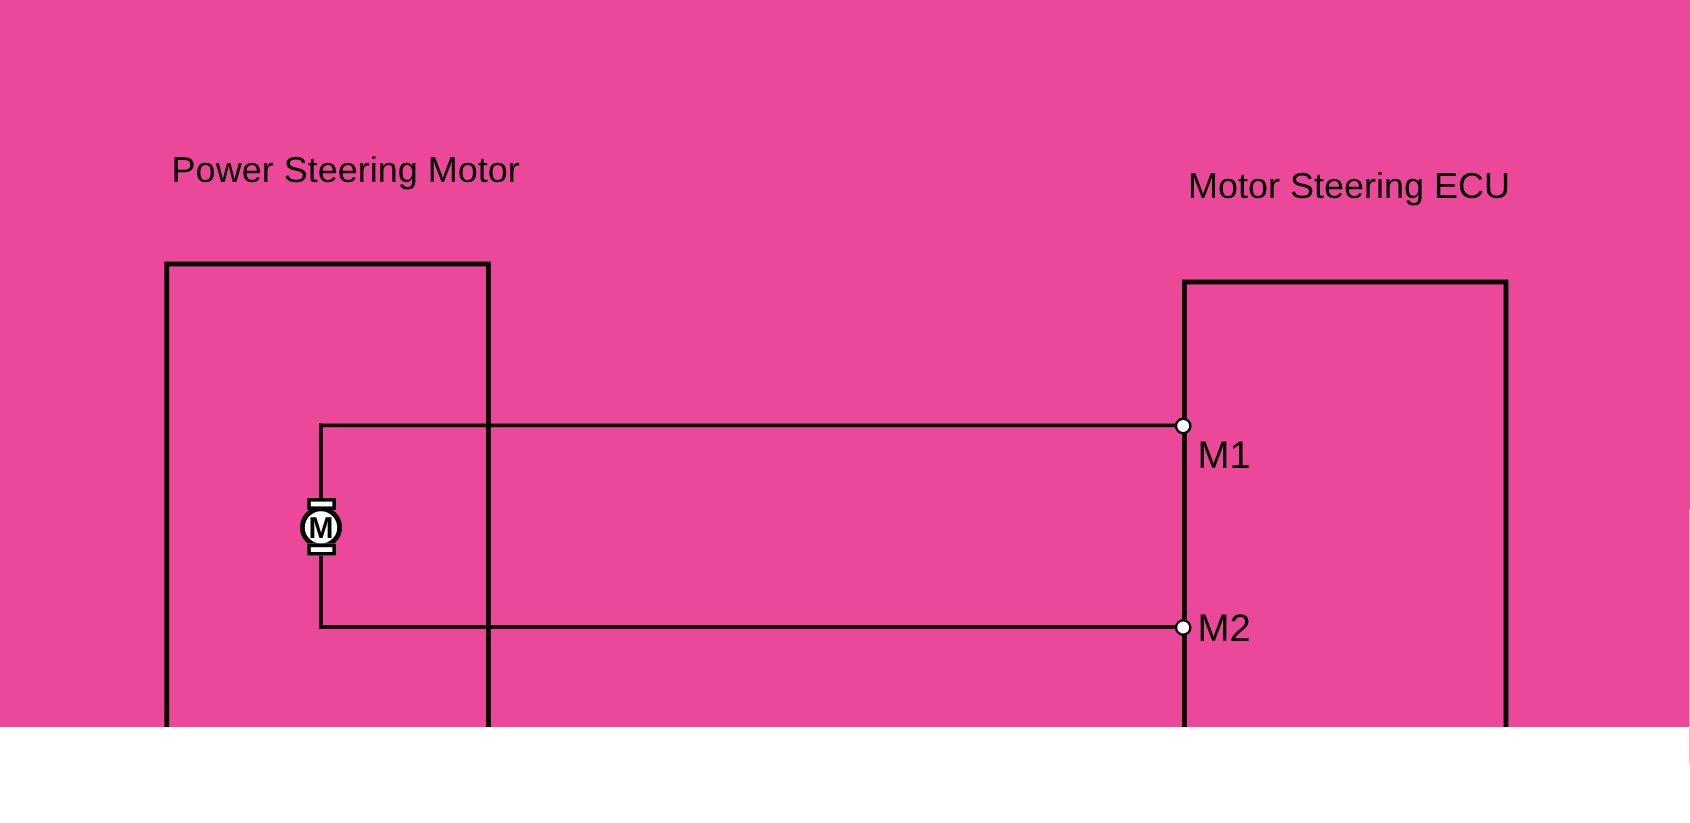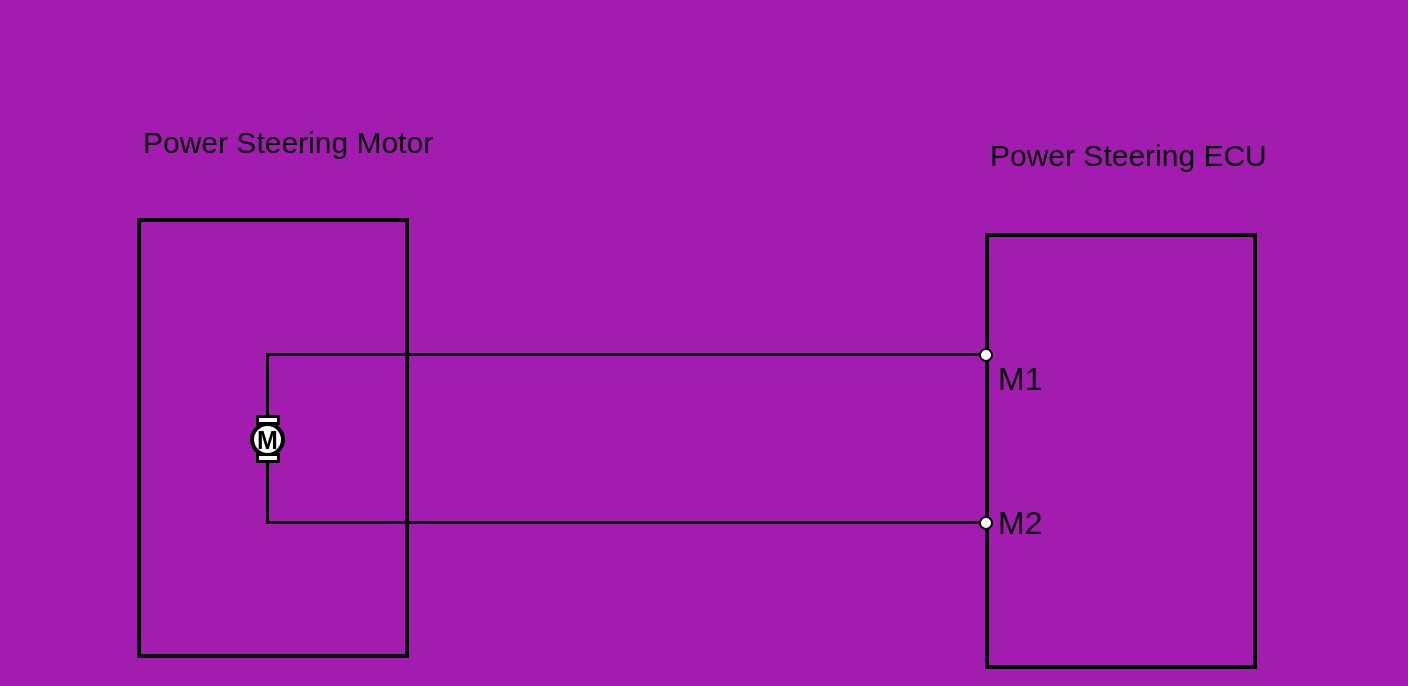--- a/index.html
+++ b/index.html
@@ -3,22 +3,22 @@
 <meta charset="utf-8">
 <style>
   html, body {
     margin: 0;
     padding: 0;
     background: #ffffff;
   }
   #canvas {
     position: relative;
     width: 1408px;
-    height: 686px;
-    background: #a21caf;
+    height: 606px;
+    background: #ec4899;
     font-family: "Liberation Sans", sans-serif;
     color: #000000;
     overflow: hidden;
   }
   .abs { position: absolute; }
 
   .component-label {
     font-size: 30px;
     line-height: 1.15;
     white-space: nowrap;
@@ -100,21 +100,21 @@
   #motor-label { left: 143px; top: 126px; }
   #ecu-label   { left: 990px; top: 139px; }
 </style>
 </head>
 <body>
 
 <div id="canvas">
 
   <div class="abs component-label" id="motor-label">Power Steering Motor</div>
 
-  <div class="abs component-label" id="ecu-label">Power Steering ECU</div>
+  <div class="abs component-label" id="ecu-label">Motor Steering ECU</div>
 
   <div class="abs component-box" id="motor-box"></div>
 
   <div class="abs component-box" id="ecu-box"></div>
 
   <div class="abs wire" id="wire-m1-v"></div>
   <div class="abs wire" id="wire-m1-h"></div>
   <div class="abs wire" id="wire-m2-v"></div>
   <div class="abs wire" id="wire-m2-h"></div>
 

